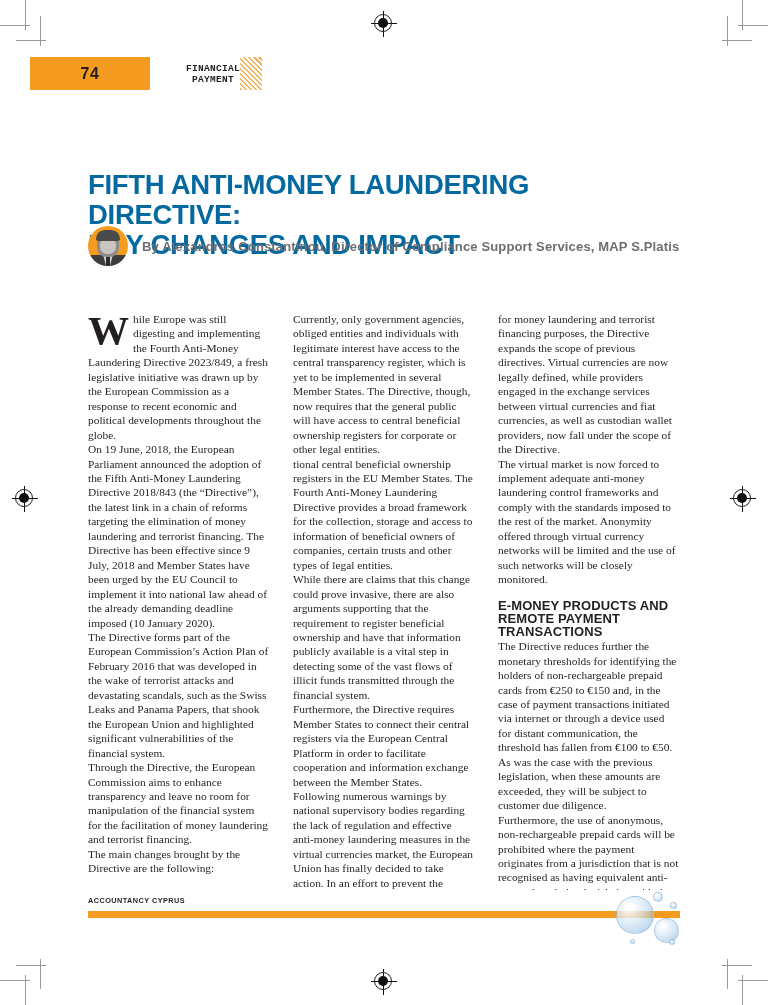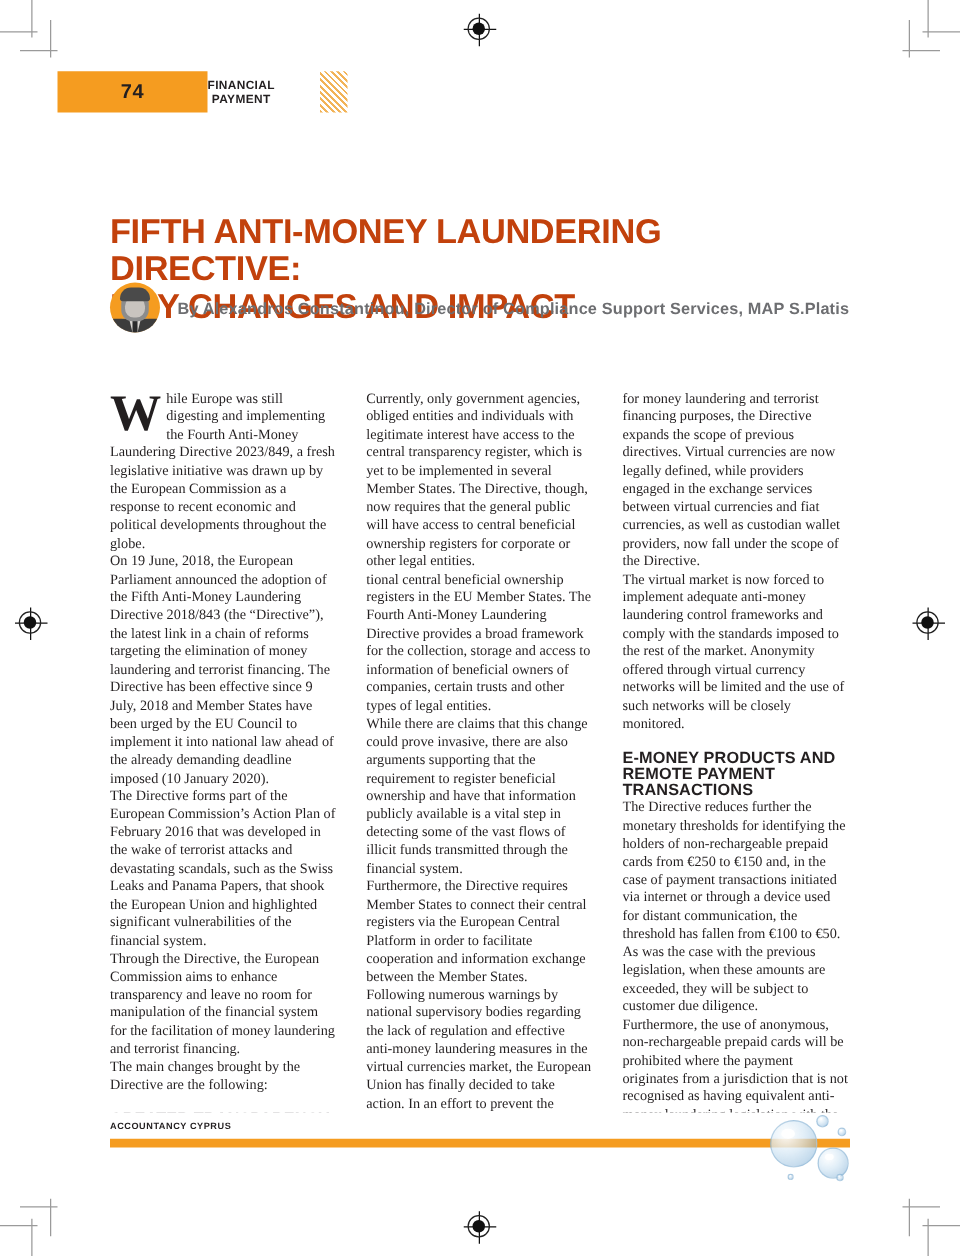--- a/index.html
+++ b/index.html
@@ -20,46 +20,46 @@
     border:1px solid #222;border-radius:50%;box-sizing:border-box;
   }
   .regmark .dot{
     position:absolute;left:4px;top:4px;width:10px;height:10px;
     background:#111;border-radius:50%;
   }
   .regmark .h{position:absolute;left:-3px;top:9px;width:26px;height:1px;background:#111;}
   .regmark .v{position:absolute;left:9px;top:-3px;width:1px;height:26px;background:#111;}
 
   
-  .header{position:absolute;left:30px;top:57px;height:33px;display:flex;align-items:stretch;margin-left:16px;}
+  .header{position:absolute;left:30px;top:57px;height:33px;display:flex;align-items:stretch;}
   .pagenum{
     width:120px;background:#F59C20;color:#231f20;
     display:flex;align-items:center;justify-content:center;
     font-family:"Liberation Sans", sans-serif;font-weight:bold;font-size:16px;
     letter-spacing:.5px;
   }
   .section-label{
-    width:90px;display:flex;align-items:center;justify-content:flex-start;
-    font-family:Liberation Sans, sans-serif;font-weight:bold;
+    width:90px;display:flex;align-items:center;justify-content:flex-end;
+    font-family:Liberation Mono, monospace;font-weight:bold;
     font-size:9.5px;line-height:11px;text-align:center;color:#231f20;
     letter-spacing:.3px;
   }
   .hatch{
     width:22px;
     background-image:repeating-linear-gradient(
       45deg,#F0A63A 0px,#F0A63A 1.6px,#ffffff 1.6px,#ffffff 3.6px);
     opacity:.85;
   }
 
   
   .title{
     position:absolute;left:88px;top:152px;width:600px;
     font-family:"Liberation Sans", sans-serif;
     font-weight:bold;font-size:27.5px;line-height:30px;
-    color:#c2410c;letter-spacing:-.3px;
+    color:#0369a1;letter-spacing:-.3px;
   }
   .title .l2{display:block;}
 
   
   .byline-row{position:absolute;left:88px;top:226px;display:flex;align-items:center;}
   .avatar{
     width:40px;height:40px;border-radius:50%;
     background:#F59C20;position:relative;overflow:hidden;flex:0 0 auto;
   }
   .avatar .head{

